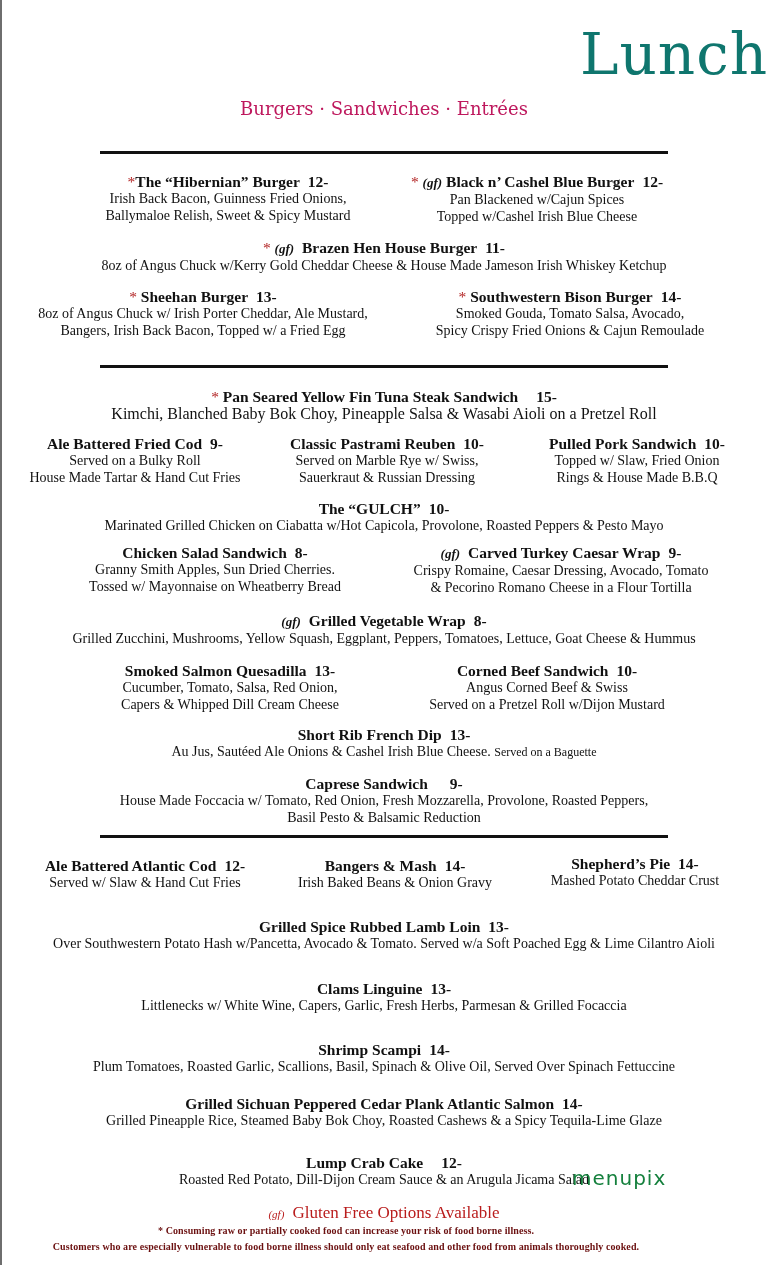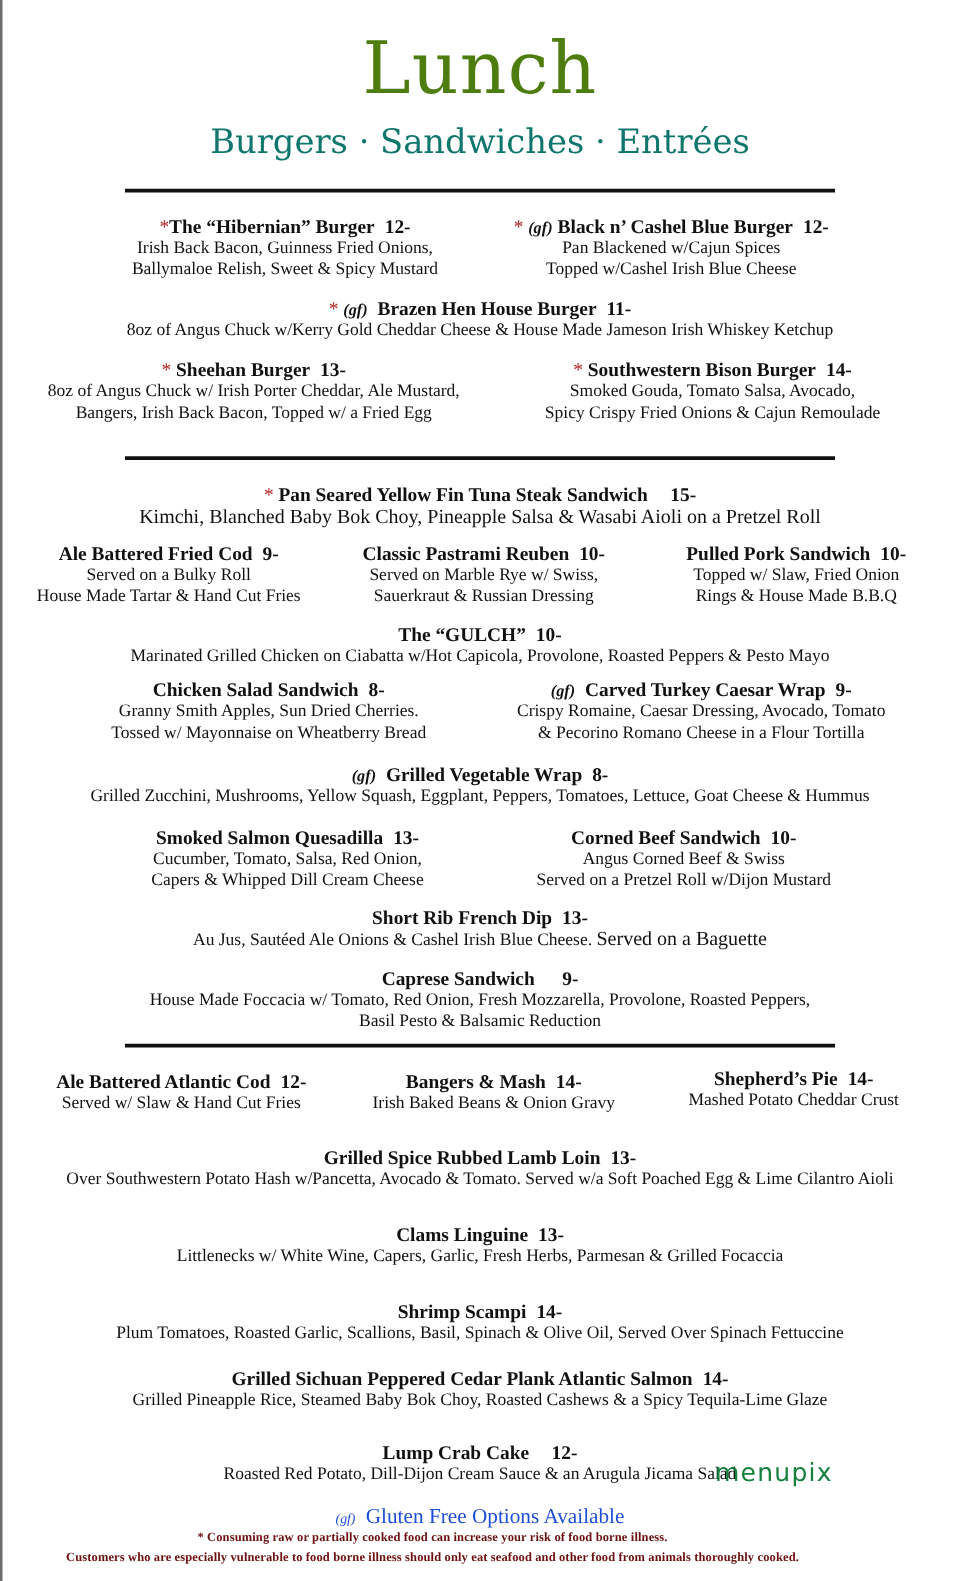--- a/index.html
+++ b/index.html
@@ -3,36 +3,36 @@
 <meta charset="utf-8">
 <style>
   html, body { margin: 0; padding: 0; background: #ffffff; }
   body {
     width: 768px; height: 1265px; position: relative; overflow: hidden;
     font-family: "Liberation Serif", "DejaVu Serif", serif; color: #111;
   }
   .left-edge { position: absolute; left: 0; top: 0; width: 2px; height: 1265px; background: #6e6e6e; }
   .abs { position: absolute; }
   .title {
-    left: 0; width: 768px; top: 20px; text-align: center;
-    font-family: "DejaVu Serif", serif; font-size: 58px; letter-spacing: 1px; color: #4d7c0f;
+    left: 0; width: 768px; top: 20px; text-align: right;
+    font-family: "DejaVu Serif", serif; font-size: 58px; letter-spacing: 1px; color: #0f766e;
   }
   .subtitle {
     left: 0; width: 768px; top: 98px; text-align: center;
-    font-family: "DejaVu Serif", serif; font-size: 27px; color: #0f766e;
+    font-family: "DejaVu Serif", serif; font-size: 18px; color: #be185d;
   }
   .rule { position: absolute; left: 100px; width: 568px; height: 3px; background: #111; }
   .item { position: absolute; text-align: center; line-height: 17px; }
   .name { font-weight: bold; font-size: 15.5px; white-space: nowrap; }
   .price { font-weight: bold; margin-left: 8px; }
   .desc { font-size: 14px; white-space: nowrap; }
-  .desc .small { font-size: 16px; margin-top: 32px; }
+  .desc .small { font-size: 12px; margin-top: 32px; }
   .star { color: #b22222; font-weight: normal; }
   .gf { font-style: italic; font-size: 13px; margin-right: 4px; }
-  .foot-gf { left: 0; width: 768px; top: 1203px; text-align: center; font-size: 17px; color: #1d4ed8; }
+  .foot-gf { left: 0; width: 768px; top: 1203px; text-align: center; font-size: 17px; color: #b91c1c; }
   .foot-gf .gf { font-size: 11px; }
   .warn { left: 0; width: 692px; text-align: center; font-size: 10px; color: #6b1010; font-weight: bold; letter-spacing: 0.1px; }
   .watermark { left: 572px; top: 1166px; font-family: "DejaVu Sans", sans-serif; font-size: 20px; color: #15803d; letter-spacing: 1px; }
 </style>
 </head>
 <body>
 
 <div class="left-edge"></div>
 
 <div class="abs title">Lunch</div>

